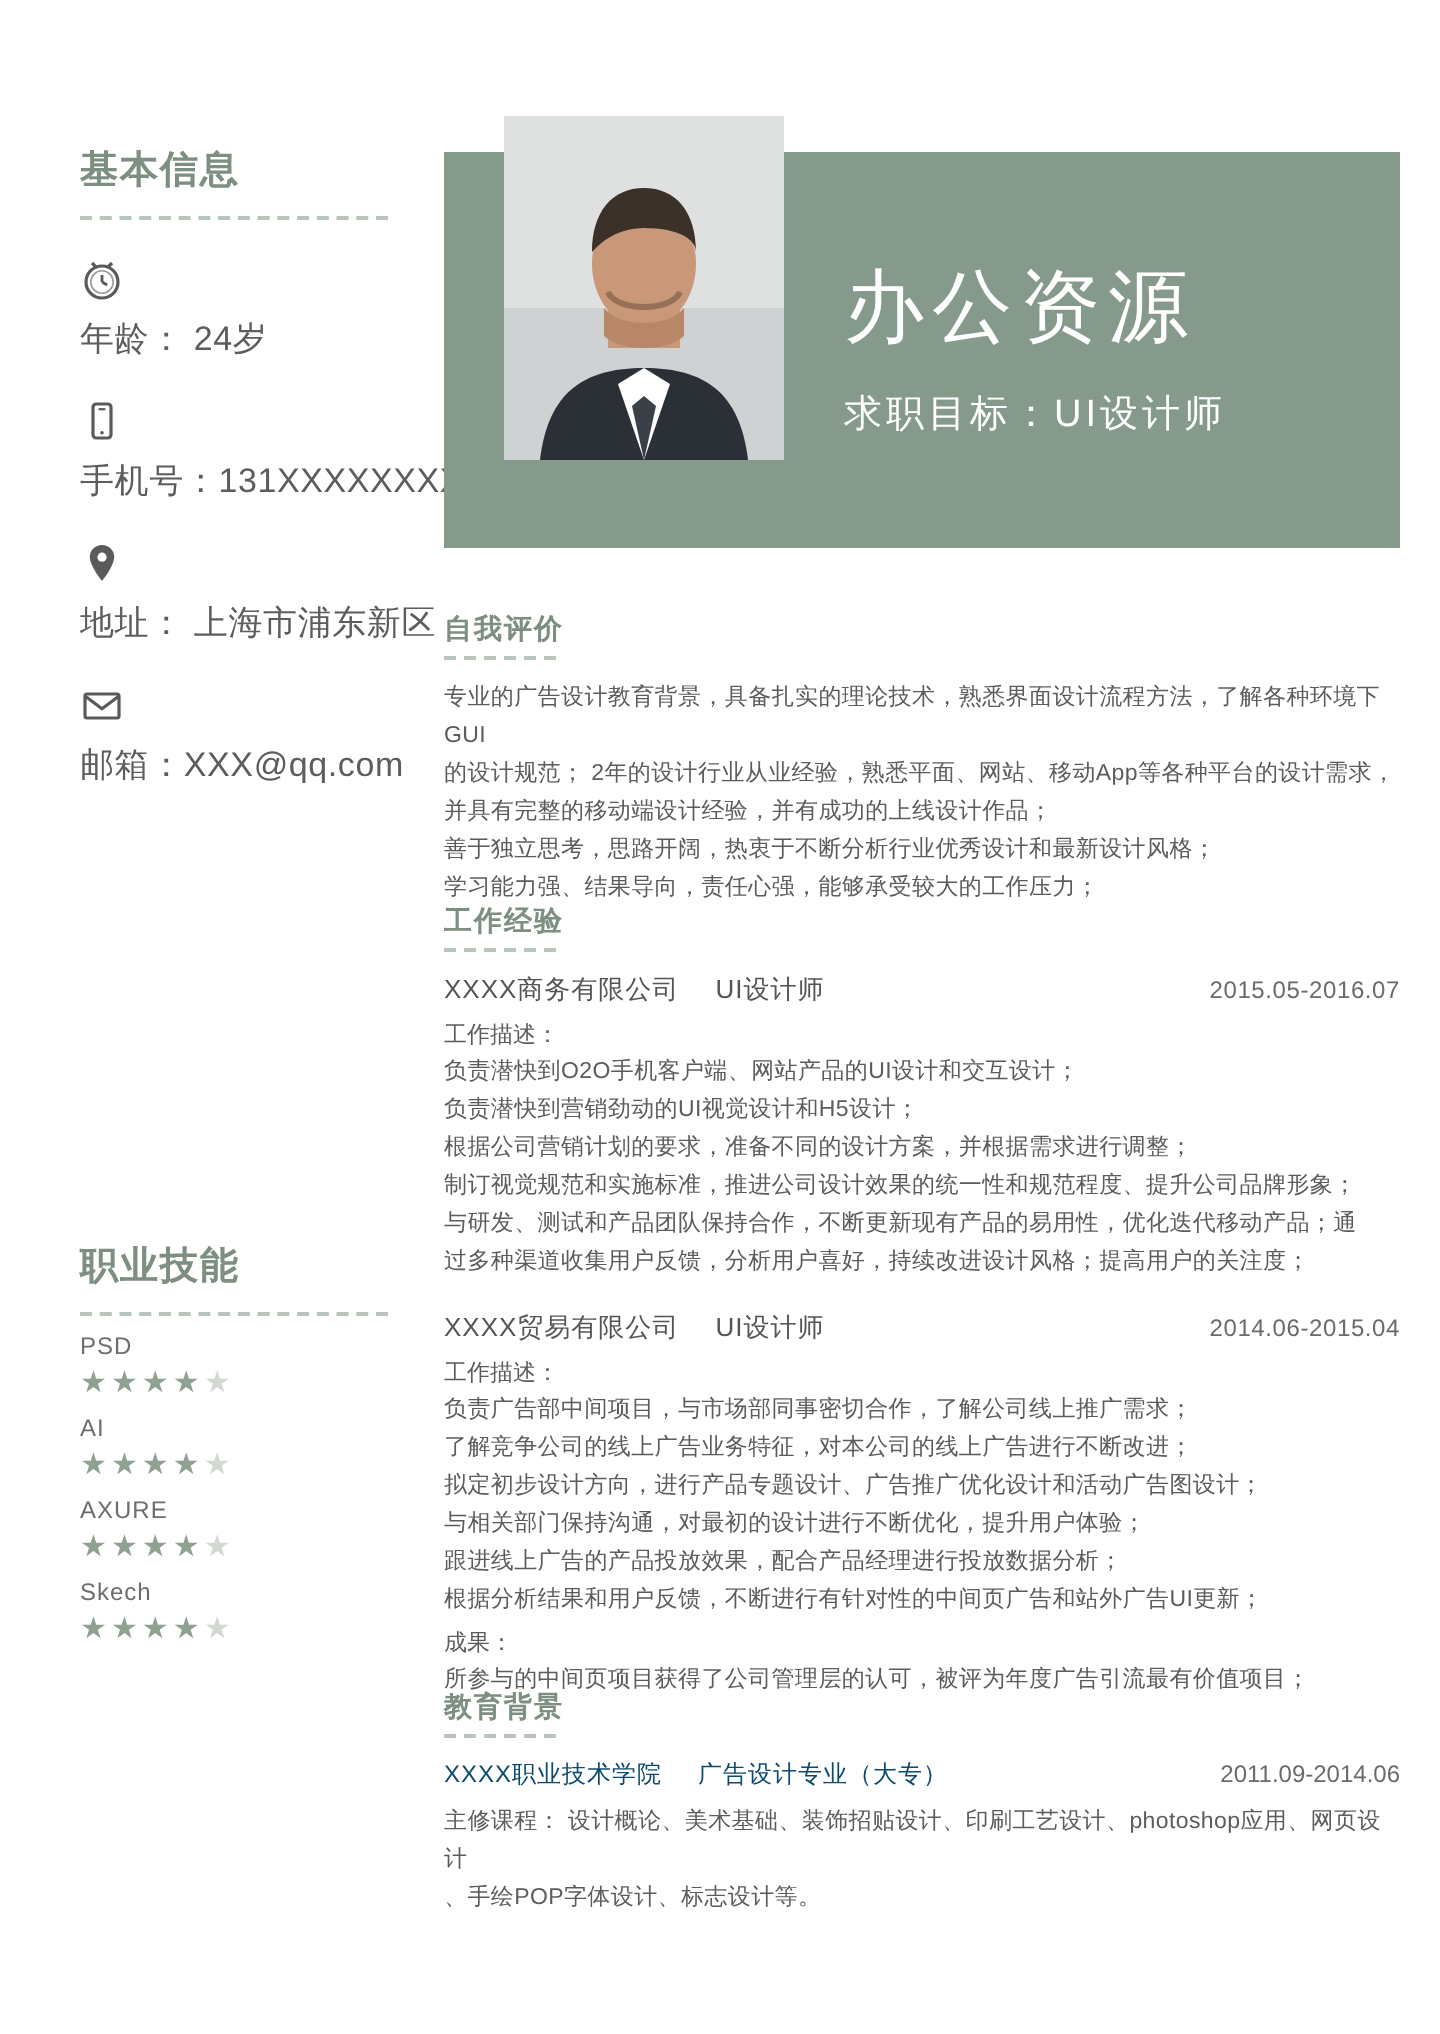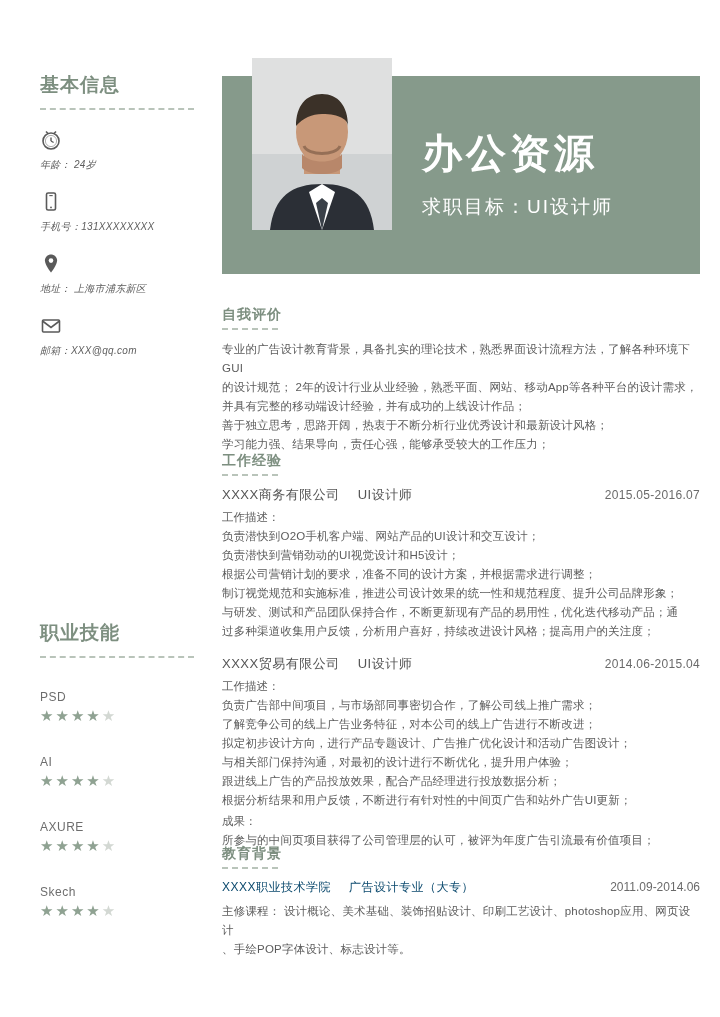--- a/index.html
+++ b/index.html
@@ -25,45 +25,45 @@
   .l-dash{
     margin:0 24px 0 40px;border-top:2px dashed #b9c4ba;height:0;
   }
   .basic-block{position:absolute;left:0;top:72px;width:218px;}
   .info-list{margin-top:18px;}
   .info-item{margin:0 0 18px 40px;}
   .info-icon{
     width:22px;height:24px;display:block;margin-bottom:6px;
   }
   .info-text{
-    font-size:10px;color:#5d5d5d;letter-spacing:.3px;white-space:nowrap;font-style:italic;
+    font-size:17px;color:#5d5d5d;letter-spacing:.3px;white-space:nowrap;
   }
 
   .skill-block{position:absolute;left:0;top:620px;width:218px;}
   .skill-item{margin:0 0 6px 40px;}
-  .skill-name{font-size:12px;color:#6d6d6d;margin:32px 0 4px 0;letter-spacing:.5px;}
+  .skill-name{font-size:12px;color:#6d6d6d;margin:8px 0 4px 0;letter-spacing:.5px;}
   .stars{font-size:15px;letter-spacing:2px;line-height:1;}
   .star-on{color:#8fa292;}
   .star-off{color:#d3d8d3;}
 
   
   .right{position:absolute;left:218px;top:0;width:502px;height:1017px;}
 
   .header{
     position:absolute;left:4px;top:76px;width:478px;height:198px;
     background:#869a8b;
   }
   .photo{
     position:absolute;left:30px;top:-18px;width:140px;height:172px;
     background:#e8e8e8;overflow:hidden;
   }
   .photo svg{display:block;}
   .h-name{
     position:absolute;left:200px;top:50px;
-    color:#ffffff;font-size:40px;font-weight:bold;letter-spacing:4px;
+    color:#ffffff;font-size:40px;font-weight:normal;letter-spacing:4px;
   }
   .h-target{
     position:absolute;left:200px;top:118px;
     color:#ffffff;font-size:19px;letter-spacing:2px;
   }
 
   .r-sec{position:absolute;left:4px;width:478px;}
   .r-title{
     font-size:14px;font-weight:bold;color:#7d8f80;letter-spacing:1px;
     margin:0 0 4px 0;

